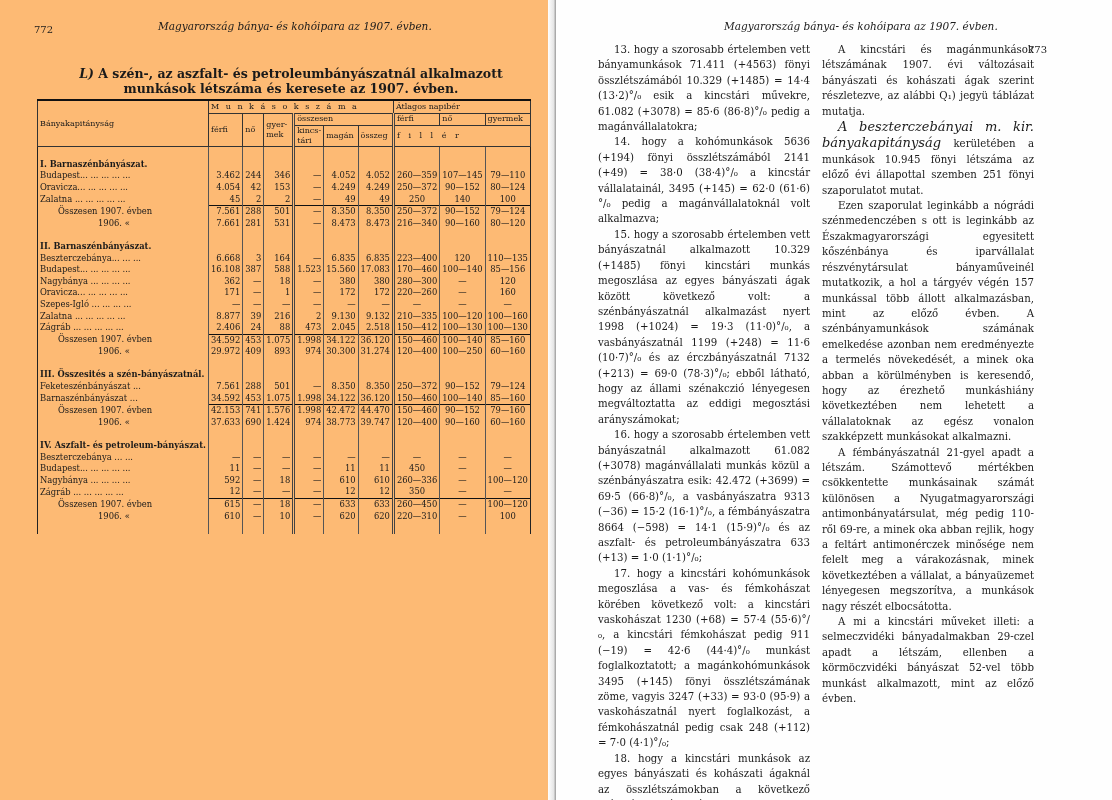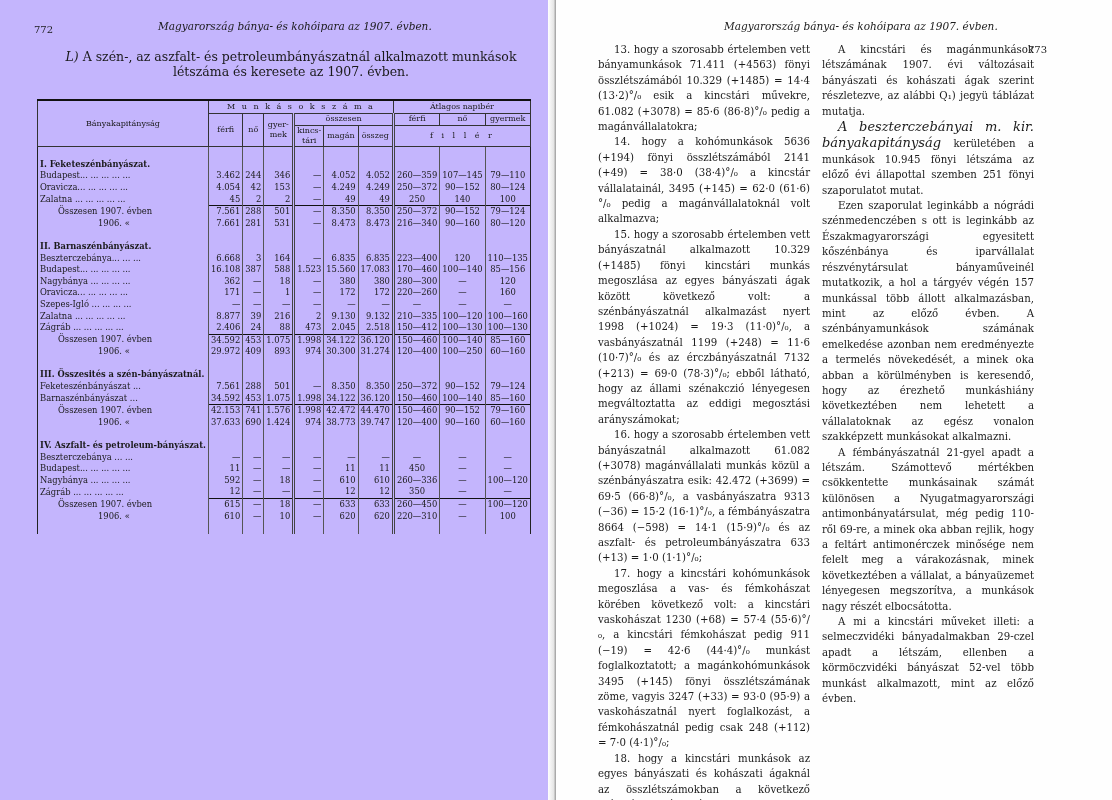--- a/index.html
+++ b/index.html
@@ -1,27 +1,27 @@
 <!DOCTYPE html>
 <html><head>
 <meta charset="utf-8">
 <style>
   html,body{margin:0;padding:0;}
   body{width:1112px;height:800px;background:#fff;position:relative;overflow:hidden;font-family:"DejaVu Serif","Liberation Serif",serif;color:#1a1a1a;}
   .page{position:absolute;top:0;height:800px;}
-  #left{left:0;width:556px;background:#c4b5fd;}
+  #left{left:0;width:556px;background:#fdba74;}
   #right{left:556px;width:556px;background:#fefefe;}
   .gutter{position:absolute;left:548px;top:0;width:16px;height:800px;background:linear-gradient(90deg,#fff 0%,#e6e6e6 35%,#9a9a9a 50%,#e6e6e6 65%,#fff 100%);}
   .pnum{position:absolute;top:24px;font-size:10px;}
   .rhead{position:absolute;top:20px;font-size:10.5px;font-style:italic;white-space:nowrap;}
-  .title{position:absolute;left:48px;width:486px;top:49px;font-size:12.5px;text-align:center;line-height:15px;}
+  .title{position:absolute;left:48px;width:486px;top:66px;font-size:12.5px;text-align:center;line-height:15px;font-weight:bold;}
   .title .lab{font-style:italic;}
   table.stat{position:absolute;left:37px;top:99px;width:455px;border-collapse:collapse;font-size:8.4px;font-family:"DejaVu Serif","Liberation Serif",serif;}
   table.stat td,table.stat th{padding:0 2px;font-weight:normal;line-height:11.6px;height:11.6px;white-space:nowrap;}
-  table.stat thead th{border:1px solid #333;text-align:center;line-height:10px;font-size:8px;}
+  table.stat thead th{border:1px solid #333;text-align:left;line-height:10px;font-size:8px;}
   table.stat thead{border-top:2px solid #111;}
   .num{text-align:right;border-left:1px solid #555;}
   .rng{text-align:center;border-left:1px solid #555;}
   .dbl{border-left:3px double #444 !important;}
   .name{text-align:left;border-left:1.5px solid #222;}
   .rb{border-right:1.5px solid #222;}
   .sec td{height:14px;}
   .sec .name{font-weight:bold;font-size:8.3px;}
   .tot .name{padding-left:20px;}
   .tot2 .name{padding-left:60px;}
@@ -75,21 +75,21 @@
           <td class="num"></td>
           <td class="num"></td>
           <td class="num dbl"></td>
           <td class="num"></td>
           <td class="num"></td>
           <td class="rng dbl"></td>
           <td class="rng"></td>
           <td class="rng rb"></td>
         </tr>
         <tr class="sec">
-          <td class="name">I. Feketeszénbányászat.</td>
+          <td class="name">I. Barnaszénbányászat.</td>
           <td class="num"></td>
           <td class="num"></td>
           <td class="num"></td>
           <td class="num dbl"></td>
           <td class="num"></td>
           <td class="num"></td>
           <td class="rng dbl"></td>
           <td class="rng"></td>
           <td class="rng rb"></td>
         </tr>

